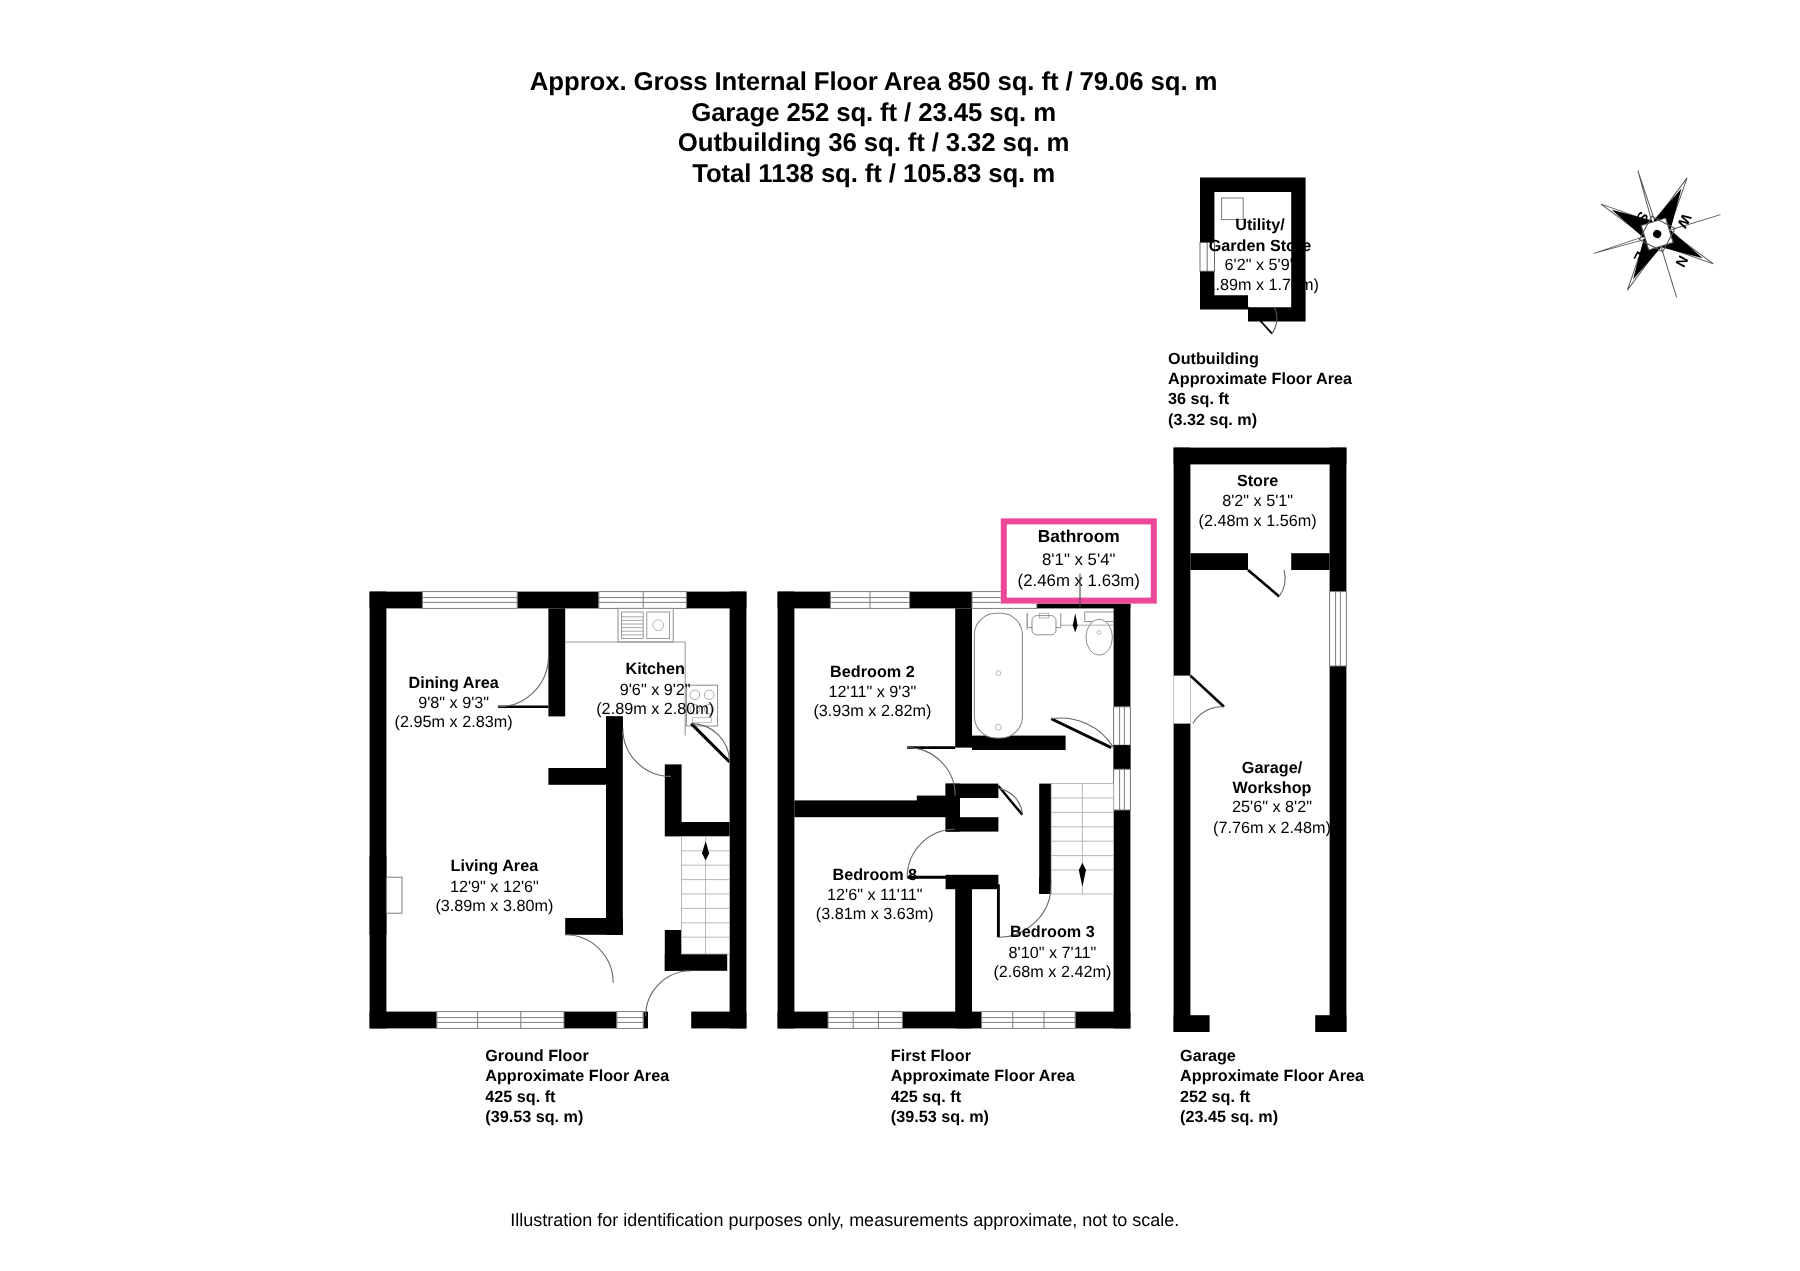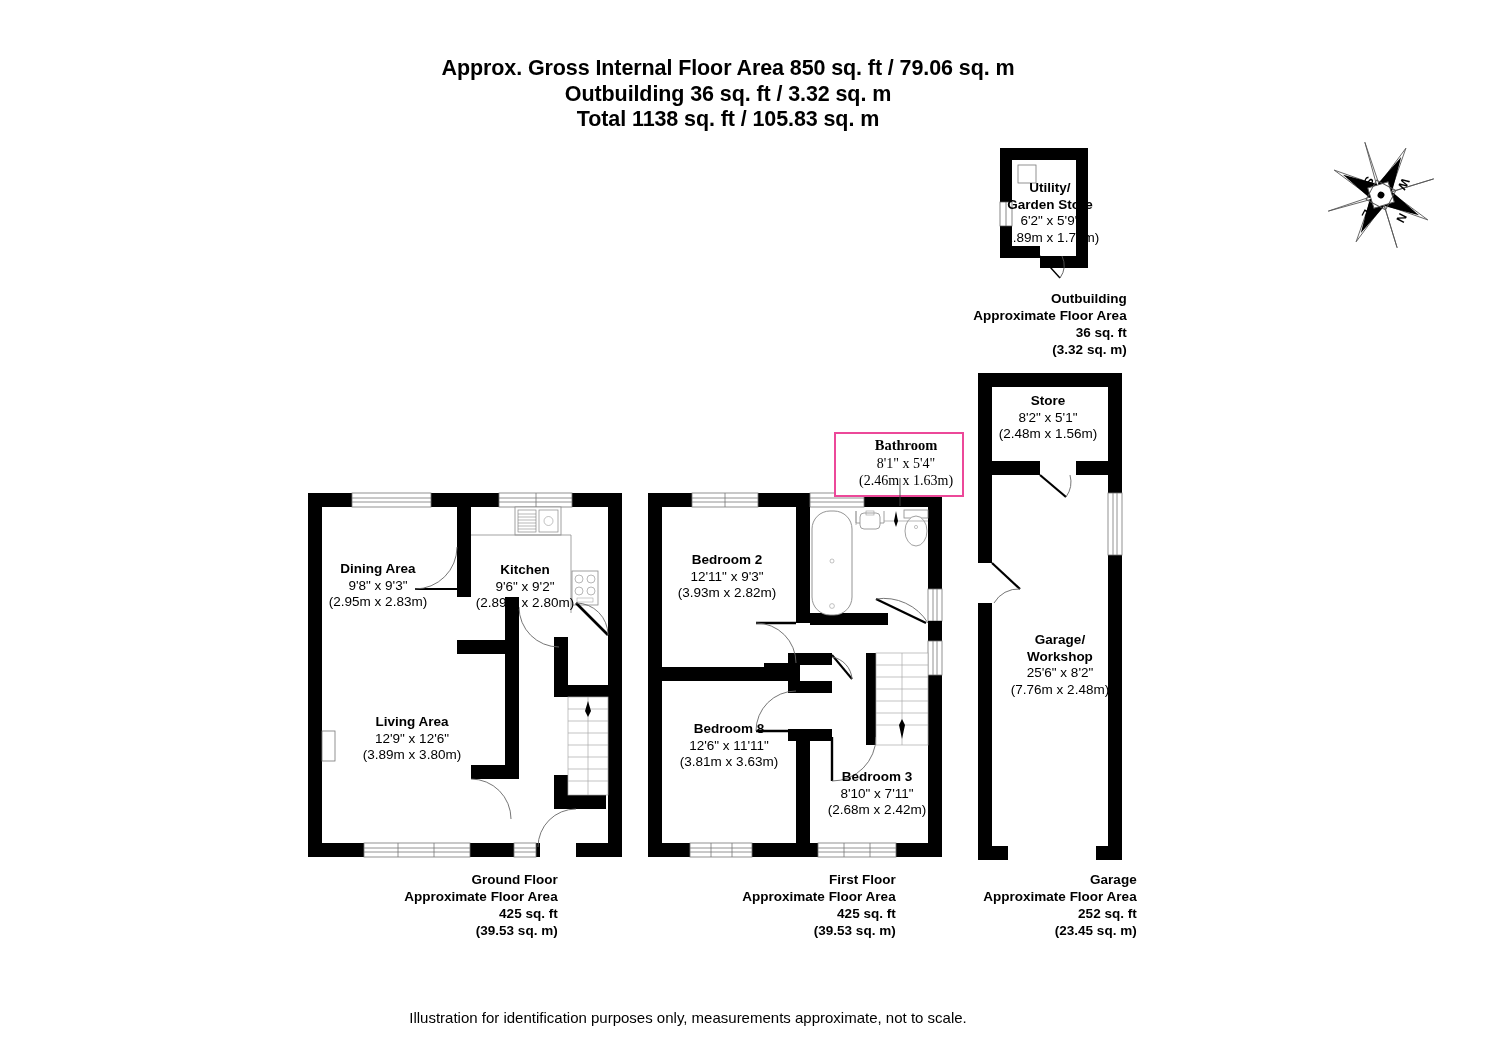--- a/index.html
+++ b/index.html
@@ -53,62 +53,62 @@
     display: block;
   }
   .lbl .dim {
     font-size: 13.5px;
     display: block;
   }
 
   
   .cap {
     position: absolute;
-    text-align: right;
+    text-align: left;
     transform: translateX(-50%);
     line-height: 17px;
     white-space: nowrap;
   }
   .cap span { display: block; font-size: 13.5px; font-weight: bold; }
 
   
   .footer {
     position: absolute;
-    left: 0;
+    left: 16px;
     top: 1008px;
     width: 1376px;
     text-align: center;
   }
   .footer .l1 { font-size: 15px; line-height: 20px; }
   .footer .l2 { font-size: 15px; font-weight: bold; line-height: 20px; }
 
   
   .callout {
     position: absolute;
-    border: 2px solid #ec4899;
+    border: 5px solid #ec4899;
     background: #fff;
     text-align: center;
-    padding: 3px 9px 5px 23px;
+    padding: 3px 9px 5px 9px;
     line-height: 17.5px;
     white-space: nowrap;
-    font-family: Liberation Serif, serif;
   }
   .callout .nm { font-size: 14.5px; font-weight: bold; display: block; }
   .callout .dim { font-size: 14px; display: block; }
 
   svg { display: block; }
   .plan { position: absolute; }
 </style>
 </head>
 <body>
 
 <div id="page">
 
   <div class="header">
     <div>Approx. Gross Internal Floor Area 850 sq. ft / 79.06 sq. m</div>
+    <div>Garage 252 sq. ft / 23.45 sq. m</div>
     <div>Outbuilding 36 sq. ft / 3.32 sq. m</div>
     <div>Total 1138 sq. ft / 105.83 sq. m</div>
   </div>
 
   <div class="plan" style="left:1326px; top:140px; width:110px; height:110px;">
     <svg width="110" height="110" viewBox="0 0 110 110">
       <g transform="rotate(28 55 55)">
 
         <polygon points="55,2 62,48 55,55 48,48" fill="#fff" stroke="#555" stroke-width="0.8"></polygon>
         <polygon points="55,108 62,62 55,55 48,62" fill="#fff" stroke="#555" stroke-width="0.8"></polygon>
@@ -289,21 +289,21 @@
       </g>
     </svg>
   </div>
 
   <div class="lbl" style="left:378px; top:561px;">
     <span class="nm">Dining Area</span>
     <span class="dim">9'8" x 9'3"</span>
     <span class="dim">(2.95m x 2.83m)</span>
   </div>
 
-  <div class="lbl" style="left:525px; top:550px;margin-top:12px;">
+  <div class="lbl" style="left:546px; top:550px;">
     <span class="nm">Kitchen</span>
     <span class="dim">9'6" x 9'2"</span>
     <span class="dim">(2.89m x 2.80m)</span>
   </div>
 
   <div class="lbl" style="left:412px; top:714px;">
     <span class="nm">Living Area</span>
     <span class="dim">12'9" x 12'6"</span>
     <span class="dim">(3.89m x 3.80m)</span>
   </div>

